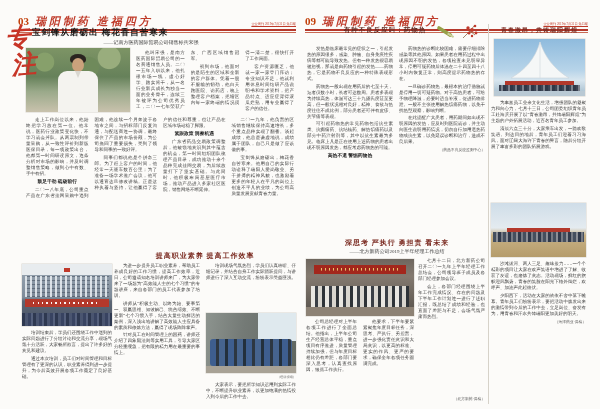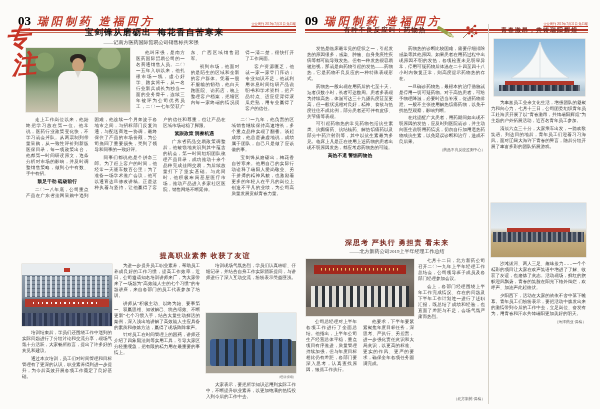--- a/index.html
+++ b/index.html
@@ -4,36 +4,36 @@
 <style>
   html,body{margin:0;padding:0;background:#e9e7e2;}
   .sheet{position:relative;width:600px;height:409px;background:#fcfbf9;overflow:hidden;
          font-family:"Liberation Serif","DejaVu Serif",serif;color:#3d3d3d;}
   .page{position:absolute;top:0;height:409px;}
   #page-left{left:18px;width:278px;}
   #page-right{left:305px;width:283px;}
 
   
   .header{position:absolute;top:9px;left:0;right:0;height:19px;display:flex;align-items:flex-end;gap:6px;}
-  .pagenum{font-size:13px;font-weight:bold;color:#000000;line-height:14px;}
+  .pagenum{font-size:11px;font-weight:bold;color:#c2410c;line-height:14px;}
   .masthead{font-size:11px;font-weight:bold;font-style:italic;color:#bf3b2a;letter-spacing:3px;line-height:13px;white-space:nowrap;}
   .edition{margin-left:auto;font-size:3.2px;color:#bf3b2a;text-decoration:underline;padding-bottom:2px;white-space:nowrap;}
   .rule-a{position:absolute;top:29px;left:0;right:0;height:1.6px;background:#b5382c;}
   .rule-b{position:absolute;top:32px;left:0;right:0;height:0.6px;background:#c96a55;}
 
   
   .body-text{font-size:4.5px;line-height:6px;text-align:justify;overflow:hidden;}
   .body-text p{margin:0 0 1.5px;text-indent:9px;}
   .subhead{font-size:4.8px;font-weight:bold;text-align:center;color:#1c1c1c;margin:2px 0;}
   .byline{text-align:right;font-size:3.8px;color:#555;margin-top:2px;}
   .cols-2{column-count:2;column-gap:6px;}
   .cols-3{column-count:3;column-gap:6px;}
   .cols-4{column-count:4;column-gap:6px;}
 
-  .title-main{position:absolute;font-weight:bold;text-align:right;color:#171717;font-family:Liberation Mono, monospace;}
+  .title-main{position:absolute;font-weight:bold;text-align:left;color:#171717;}
   .calligraphy{position:absolute;left:-16px;top:24px;width:34px;z-index:3;color:#c73527;
                font-weight:bold;font-style:italic;font-size:25px;line-height:27px;
                transform:rotate(-5deg);text-align:center;}
   .calligraphy span{display:block;}
   .calligraphy span:nth-child(2){margin-left:7px;}
 
   
   .photo{position:absolute;overflow:hidden;background:#c8c8c4;box-shadow:0 0 0 0.5px #d8d5cf;}
   .caption{position:absolute;font-size:3.2px;color:#6d6d6d;text-align:right;}
 
@@ -138,21 +138,21 @@
       <div class="p2-windows"></div>
       <div class="p2-flag"></div>
       <div class="p2-banner"></div>
       <div class="p2-crowd"></div>
     </div>
     <div class="body-text" style="position:absolute;left:4px;top:330px;width:90px;height:74px;">
       <p>培训结束后，学员们还围绕工作中遇到的实际问题进行了分组讨论和交流分享，现场气氛十分活跃，大家畅所欲言，提出了许多好的意见和建议。</p>
       <p>通过本次培训，员工们对时间管理和目标管理有了更深的认识，职业素养得到进一步提升，为今后高效开展各项工作奠定了良好基础。</p>
     </div>
 
-    <div class="title-red" style="left:96px;top:251px;width:182px;font-size:7px;">提高职业素养 收获了友谊</div>
+    <div class="title-red" style="left:96px;top:251px;width:182px;font-size:7px;">提高职业素养 提高工作效率</div>
     <div class="body-text" style="position:absolute;left:96px;top:263px;width:86px;height:142px;">
       <p>为进一步提升员工职业素养，帮助员工养成良好的工作习惯，提高工作效率，近日，公司邀请知名培训讲师来厂，为大家带来了一场题为“高效能人士的七个习惯”的专题讲座，来自各部门的员工代表参加了培训。</p>
       <p>讲师从“积极主动、以终为始、要事第一、双赢思维、知彼解己、统合综效、不断更新”七个习惯入手，结合大量生动鲜活的案例，深入浅出地讲解了高效能人士应具备的素质和修炼方法，赢得了现场阵阵掌声。</p>
       <p>针对员工在时间管理上的困惑，讲师还介绍了四象限法则等实用工具，引导大家区分轻重缓急，把有限的精力用在最重要的事情上。</p>
     </div>
     <div class="body-text" style="position:absolute;left:188px;top:263px;width:90px;height:48px;">
       <p>培训现场气氛热烈，学员们认真聆听、仔细记录，并结合自身工作实际踊跃提问，与讲师进行了深入互动交流，纷纷表示受益匪浅。</p>
     </div>
     <div class="photo" id="photo-classroom" style="left:188px;top:313px;width:90px;height:60px;">
       <div class="p3-window"></div>

